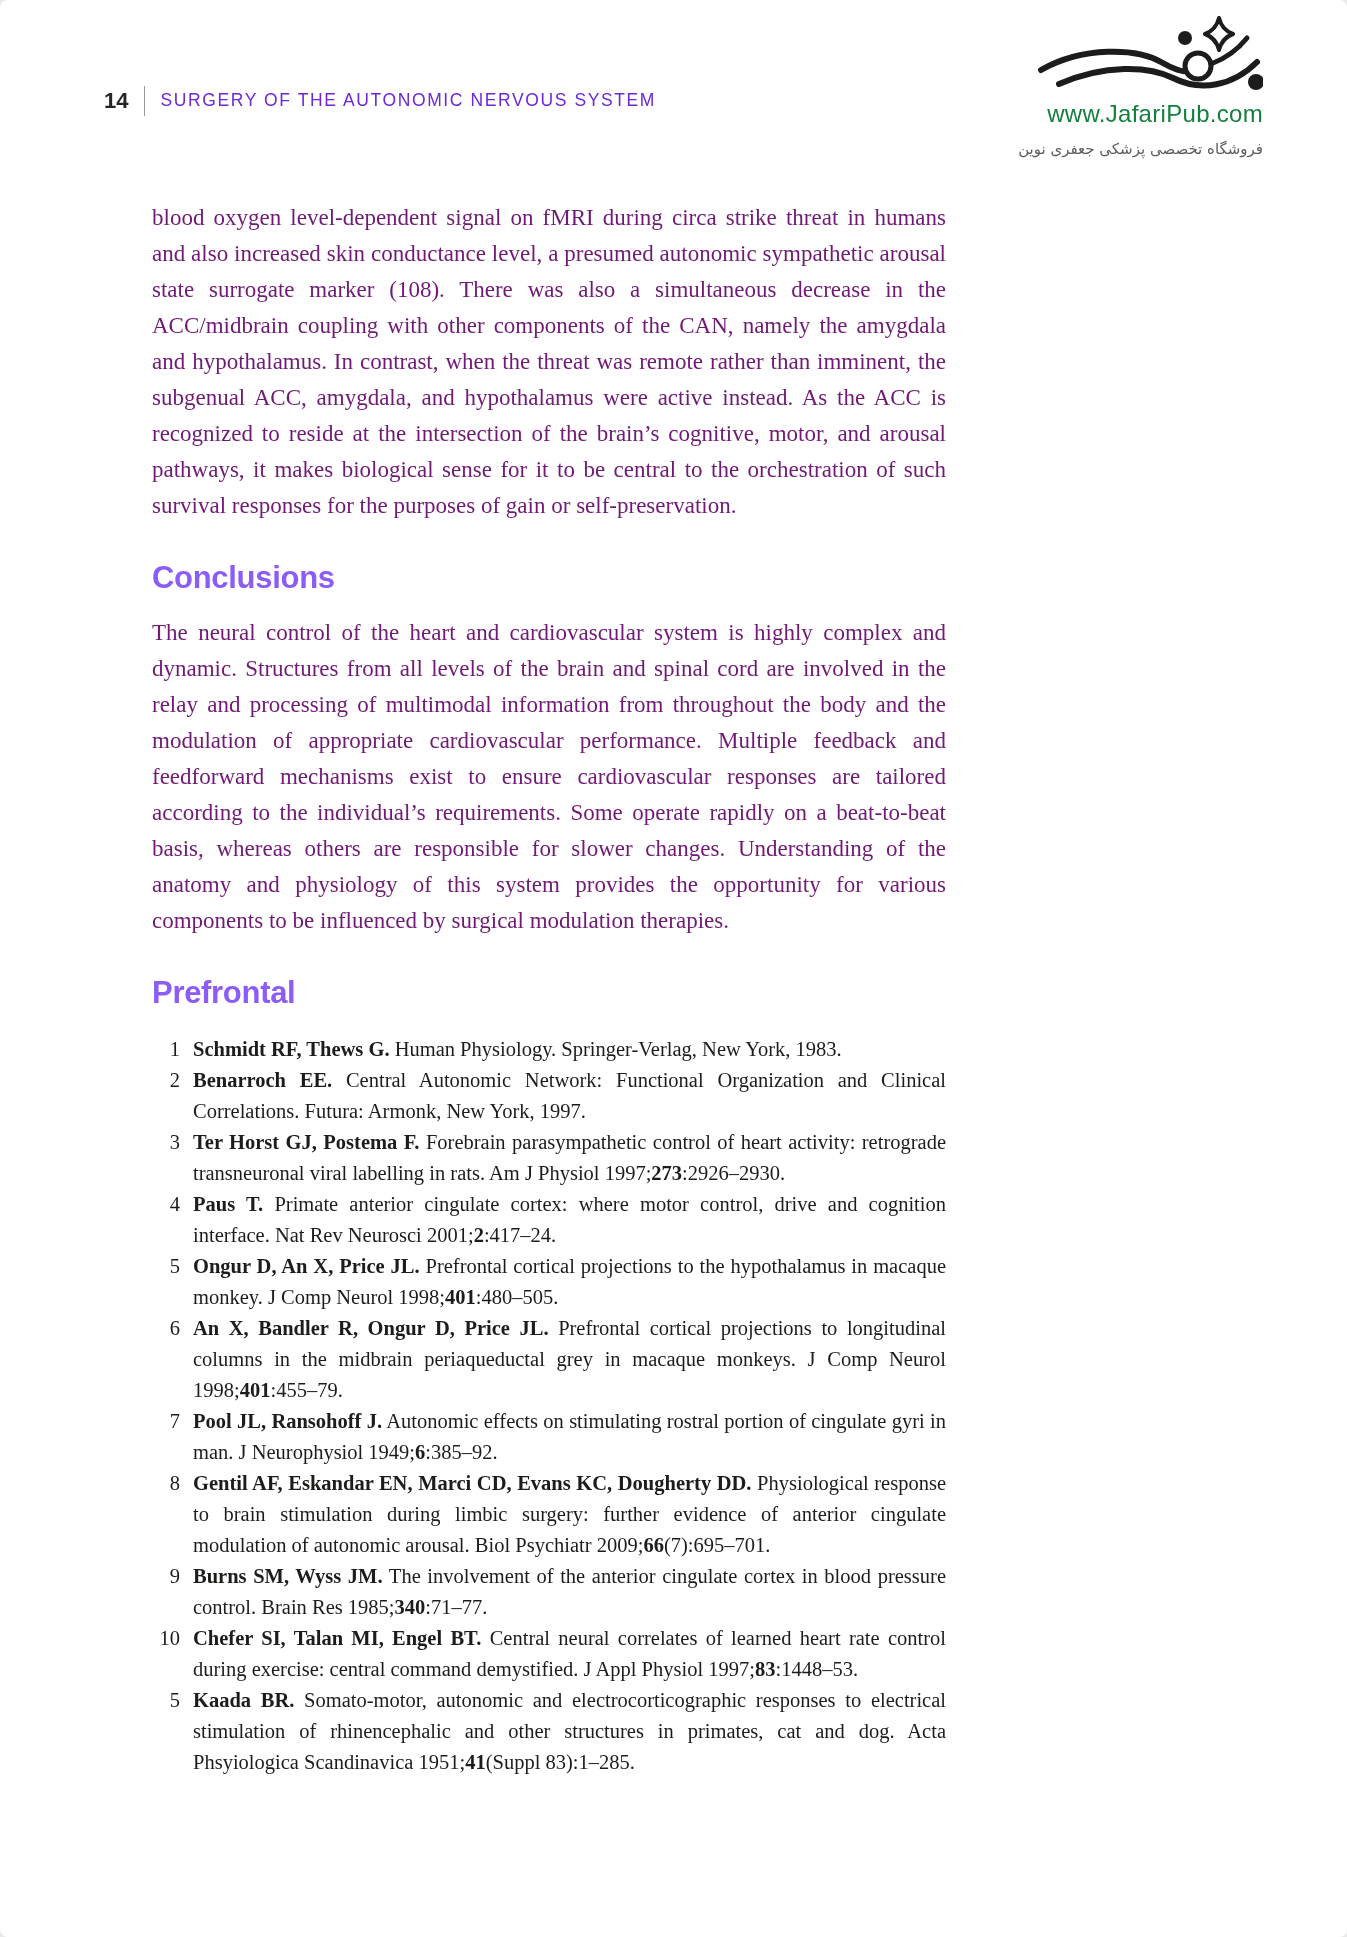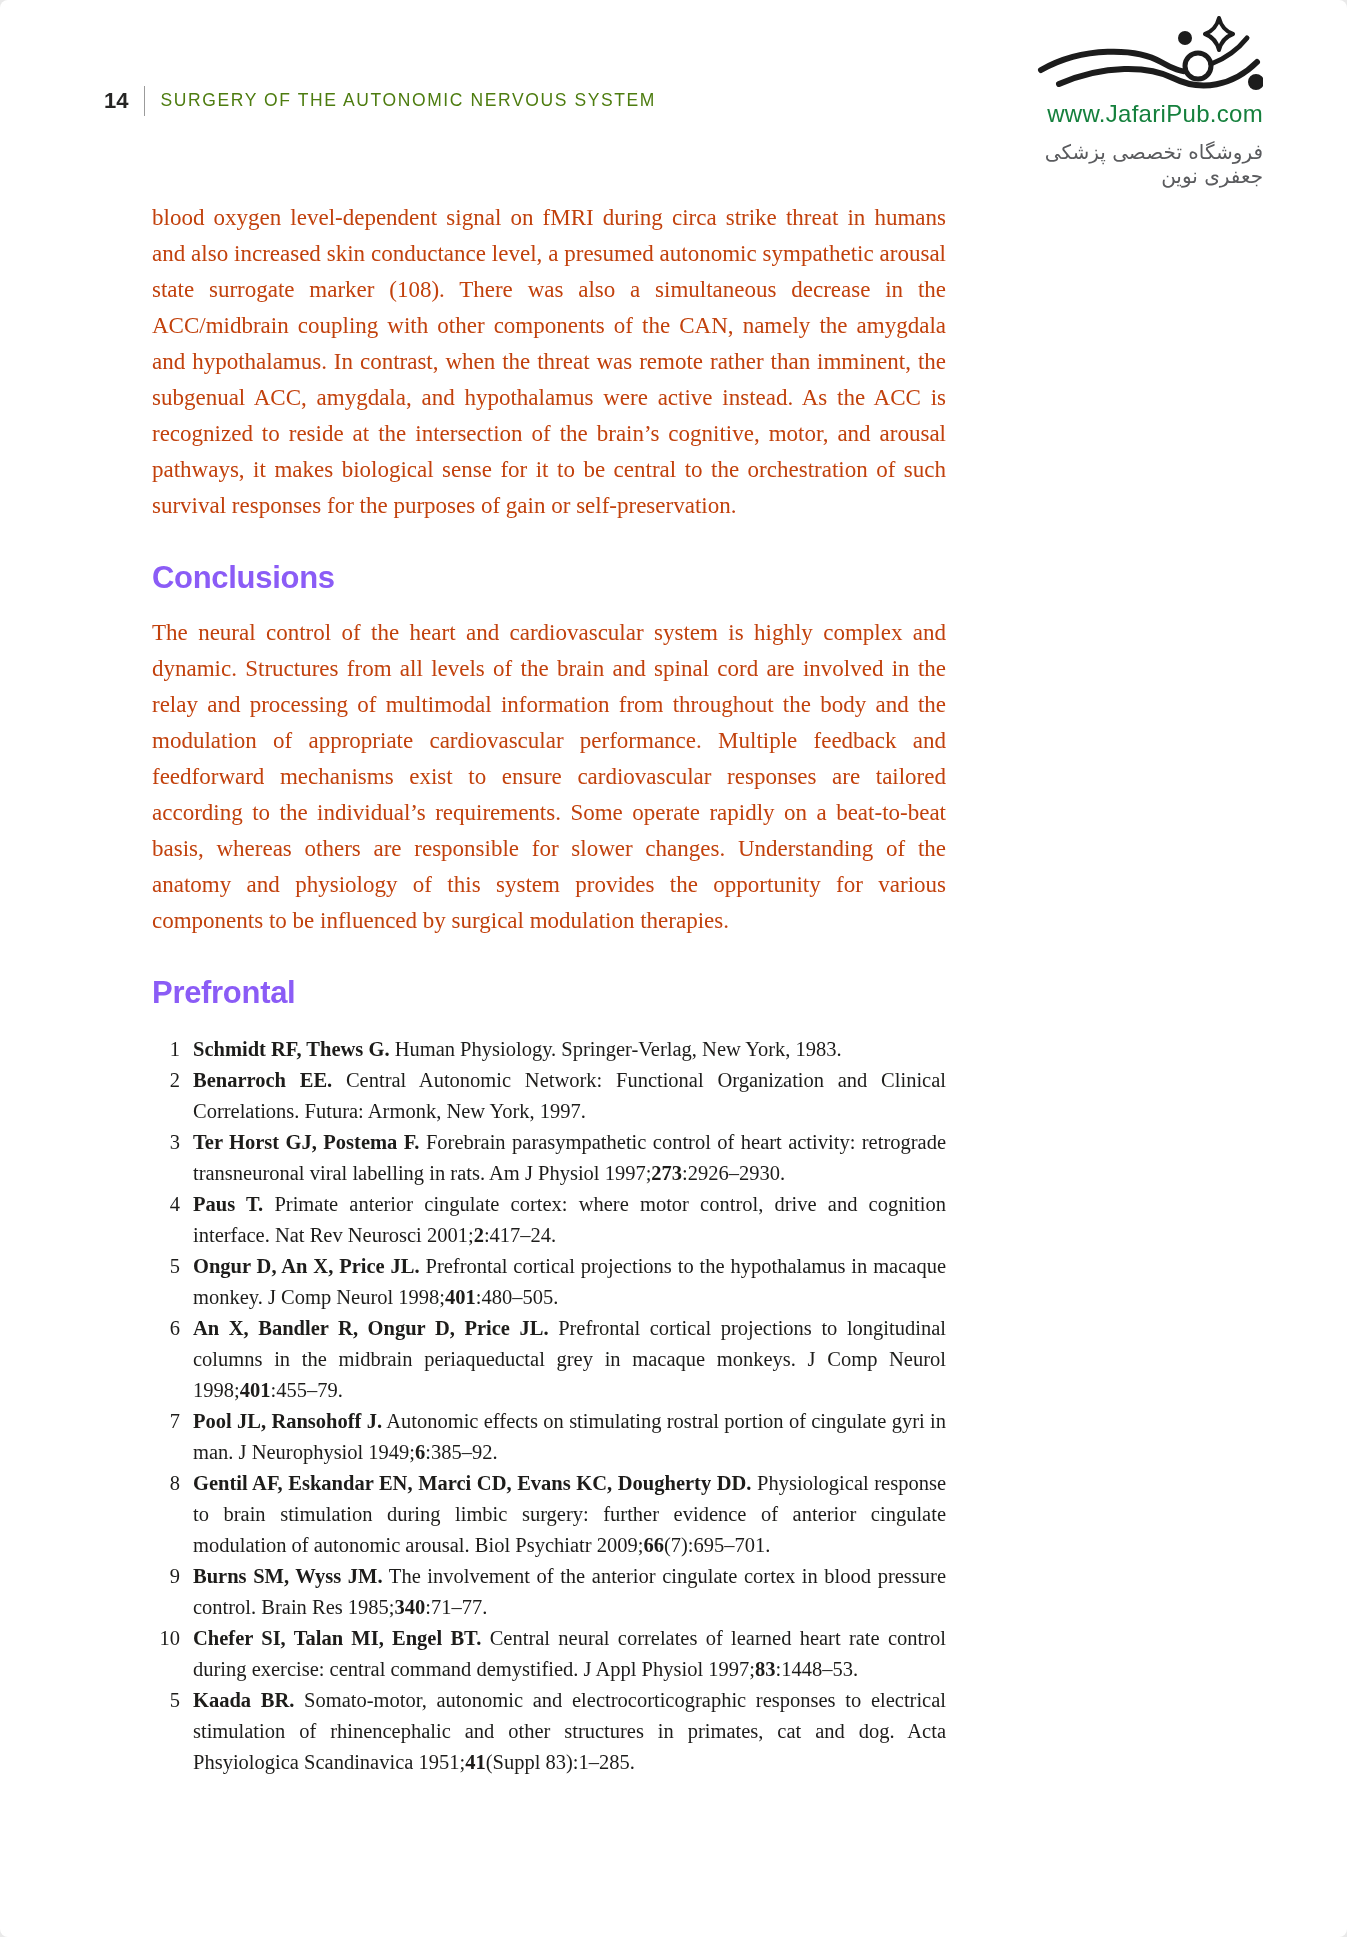--- a/index.html
+++ b/index.html
@@ -33,21 +33,21 @@
   .header-divider {
     width: 1px;
     height: 30px;
     background: #9b9b9b;
     margin: 0 15px 0 16px;
   }
   .running-title {
     font-family: "Liberation Sans", sans-serif;
     font-size: 17.5px;
     letter-spacing: 1.6px;
-    color: #4d7c0f;
+    color: #6d28d9;
     line-height: 1;
     white-space: nowrap;
   }
 
   
   .brand {
     position: absolute;
     top: 16px;
     right: 84px;
     width: 246px;
@@ -56,39 +56,39 @@
   .brand svg { display: block; margin-left: auto; }
   .brand-url {
     font-family: "Liberation Sans", sans-serif;
     font-size: 24px;
     color: #15803d;
     margin-top: 2px;
     letter-spacing: 0.3px;
   }
   .brand-tagline {
     font-family: "DejaVu Sans", sans-serif;
-    font-size: 20px;
+    font-size: 15px;
     color: #5a5b5e;
     margin-top: 12px;
     direction: rtl;
   }
 
   
   .content {
     position: absolute;
     left: 152px;
     top: 200px;
     width: 794px;
   }
   .body-paragraph {
     margin: 0;
     font-size: 23px;
     line-height: 36px;
     text-align: justify;
-    color: #c2410c;
+    color: #701a75;
   }
   h2.section-heading {
     font-family: "Liberation Sans", sans-serif;
     font-weight: 700;
     font-size: 31px;
     letter-spacing: -0.3px;
     color: #8b5cf6;
     margin: 38px 0 22px 0;
     line-height: 1;
   }

